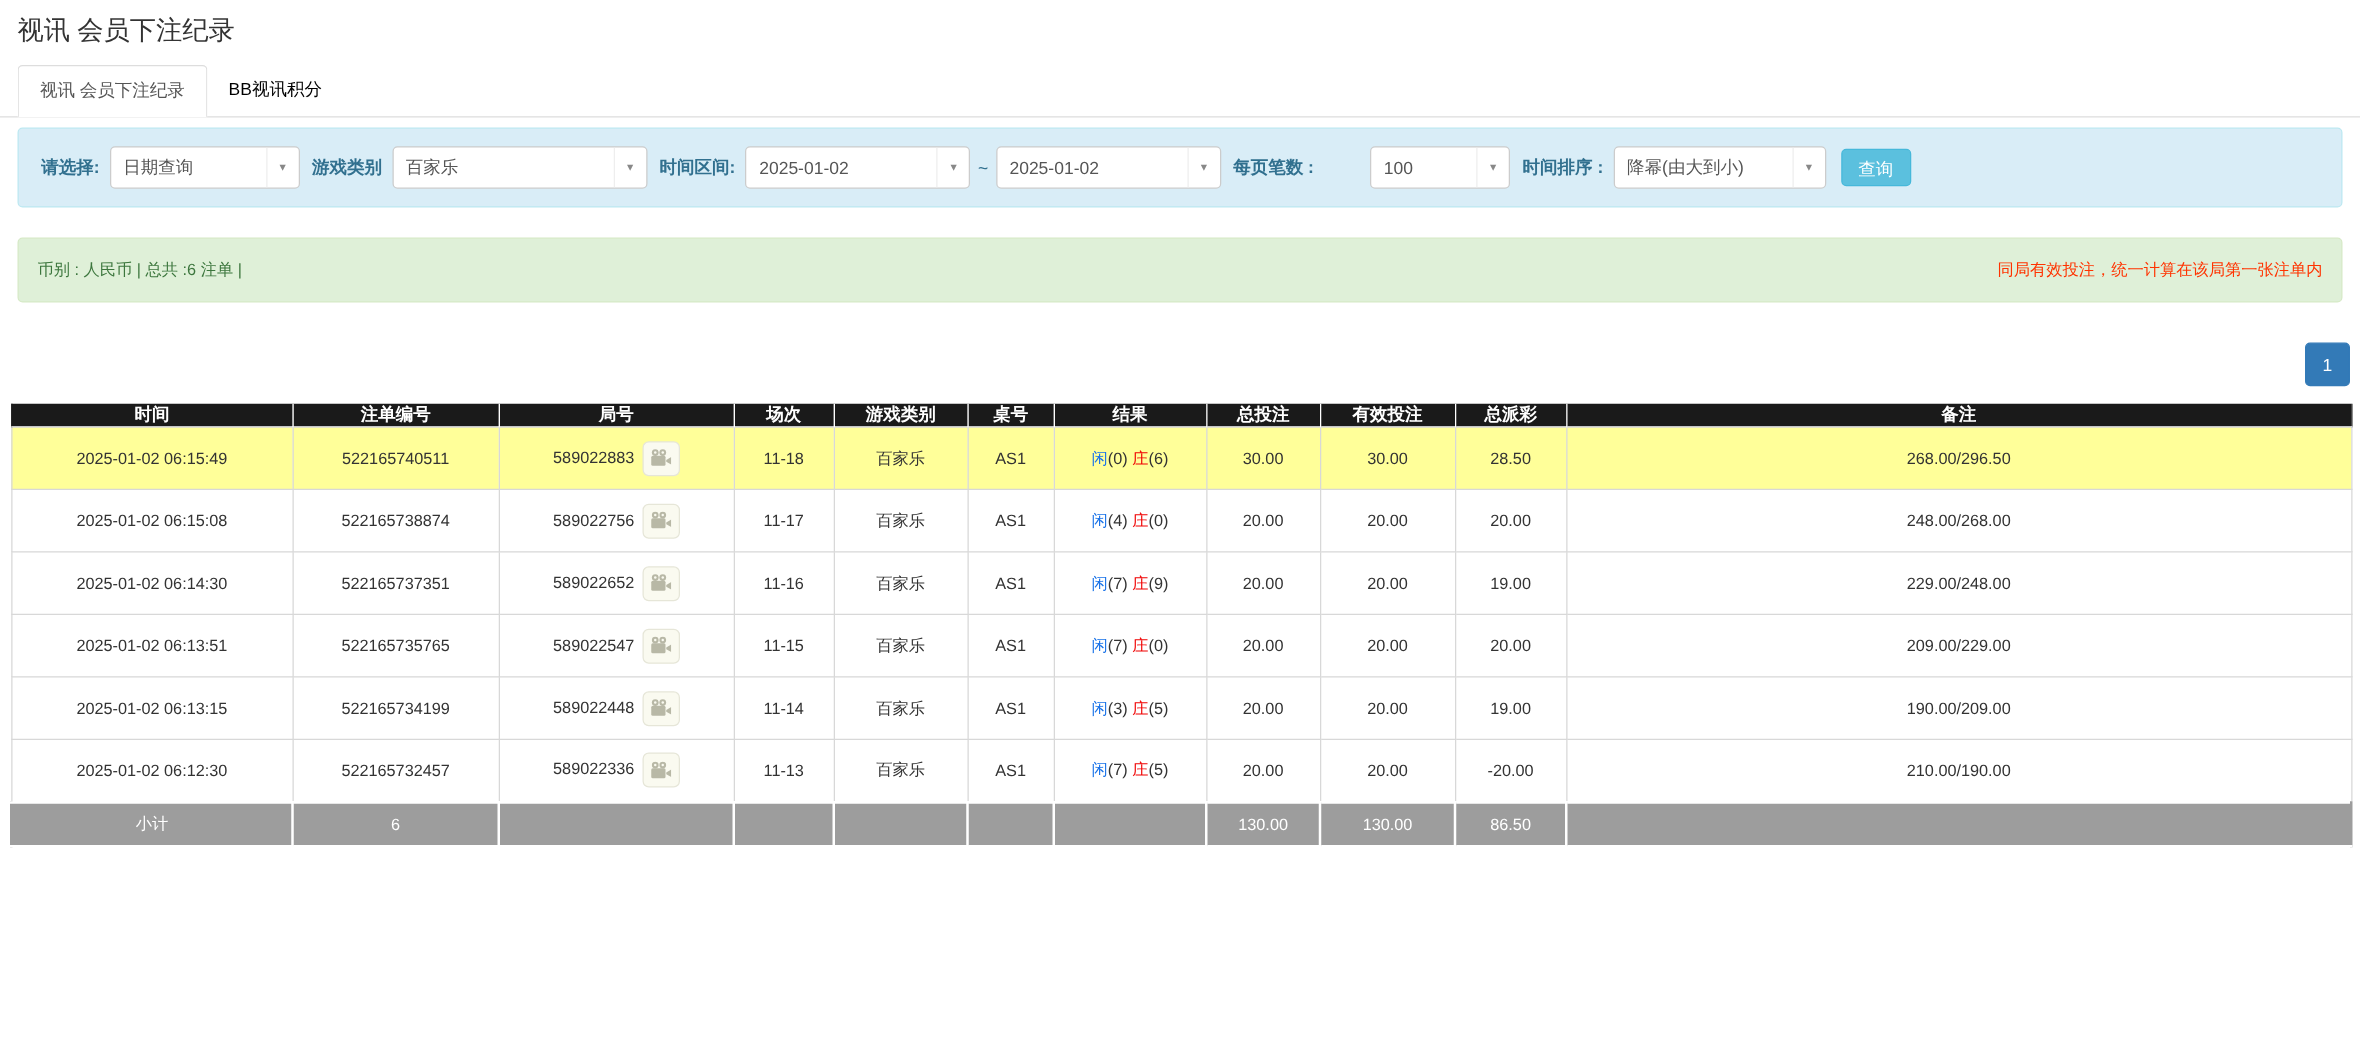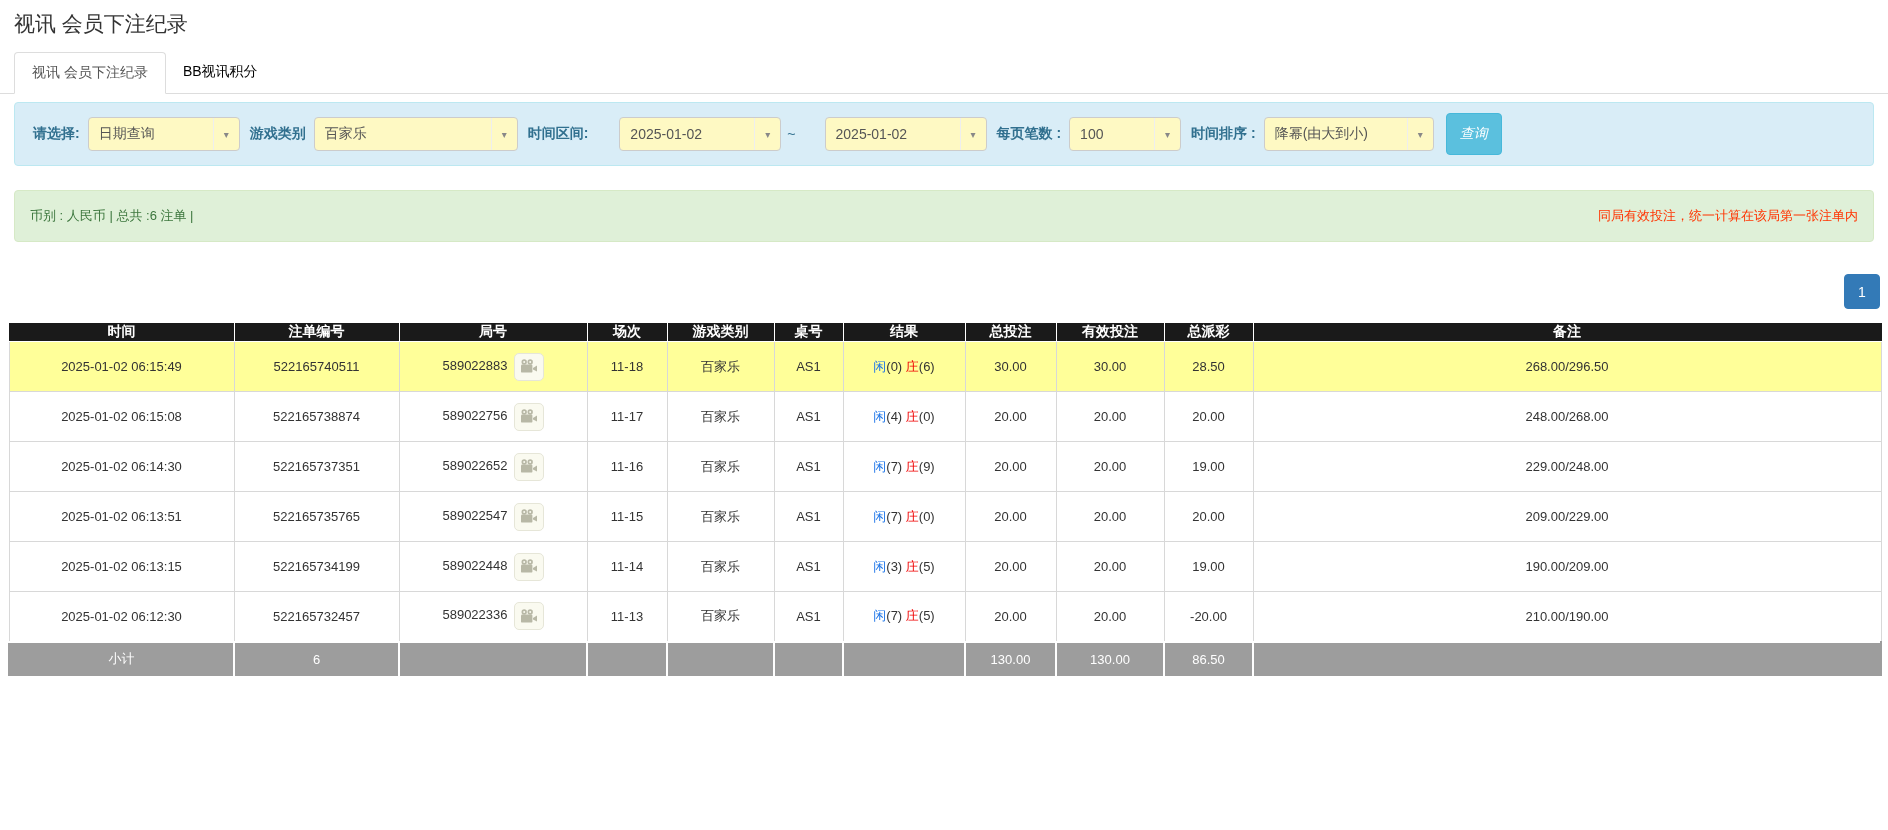--- a/index.html
+++ b/index.html
@@ -18,35 +18,34 @@
   
   .filter-panel {
     margin: 8px 14px 0 14px; background: #d9edf7; border: 1px solid #bce8f1;
     border-radius: 4px; padding: 14px 14px; display: flex; align-items: center;
     white-space: nowrap; height: 64px;
   }
   .flabel { font-size: 14px; font-weight: bold; color: #31708f; margin: 0 8px 0 10px; }
   .flabel:first-child { margin-left: 4px; }
   .tilde { font-size: 14px; color: #31708f; margin: 0 6px; }
   .select {
-    background: #fef9c3; border: 1px solid #ccc; border-radius: 4px; height: 34px;
+    background: #ffffff; border: 1px solid #ccc; border-radius: 4px; height: 34px;
     display: inline-flex; align-items: center; cursor: pointer; overflow: hidden;
   }
   .select .select-value { font-size: 14px; color: #555; padding: 0 10px; flex: 1; }
   .select .select-arrow {
     width: 26px; align-self: stretch; display: flex; align-items: center; justify-content: center;
     border-left: 1px solid #eee; color: #888; font-size: 10px;
   }
-  .w150 { width: 152px; } .w230 { width: 204px; } .w160 { width: 162px; margin-left: 23px; }
-  .w112 { width: 112px; } .w178 { width: 170px; }
+  .w150 { width: 152px; } .w230 { width: 204px; } .w160 { width: 180px; }
+  .w112 { width: 112px; margin-left: 37px; } .w178 { width: 170px; }
   .search-btn {
     margin-left: 12px; background: #5bc0de; border: 1px solid #46b8da; color: #fff;
-    font-size: 14px; border-radius: 4px; padding: 7px 13px; cursor: pointer; height: 42px;
+    font-size: 14px; border-radius: 4px; padding: 7px 13px; cursor: pointer; height: 30px;
     font-family: inherit;
-    font-style: italic;
   }
 
   
   .alert-success {
     margin: 24px 14px 0 14px; background: #dff0d8; border: 1px solid #d6e9c6;
     border-radius: 4px; padding: 16px 15px; display: flex; justify-content: space-between;
     align-items: center; font-size: 13px;
   }
   .alert-success .left { color: #3c763d; }
   .alert-success .right { color: #ff3300; }

